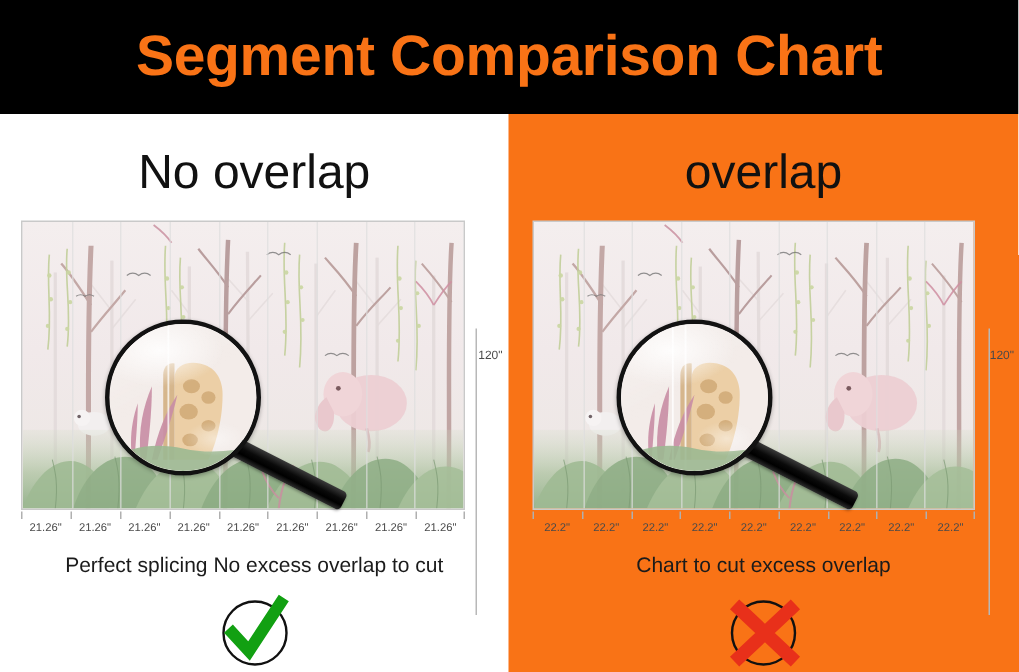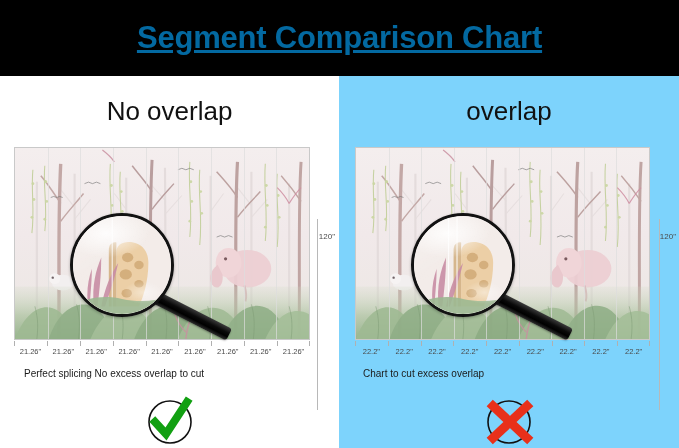--- a/index.html
+++ b/index.html
@@ -12,41 +12,40 @@
   }
   #root { position: relative; width: 679px; height: 448px; }
 
   
   .title-banner {
     position: absolute; left: 0; top: 0; width: 679px; height: 76px;
     background: #000000;
     display: flex; align-items: center; justify-content: center;
   }
   .title-text {
-    color: #0369a1;
-    font-size: 31px;
+    color: #f97316;
+    font-size: 38px;
     font-weight: 700;
     letter-spacing: -0.2px;
     font-family: "Liberation Sans", sans-serif;
-    text-decoration: underline;
   }
 
   
   .panels {
     position: absolute; left: 0; top: 76px; width: 679px; height: 372px;
     display: flex;
   }
   .panel { position: relative; height: 372px; }
   .panel-left  { width: 339px; background: #ffffff; }
-  .panel-right { width: 340px; background: #7dd3fc; }
+  .panel-right { width: 340px; background: #f97316; }
 
   .panel-heading {
     position: absolute; top: 20px; left: 0; width: 100%;
     text-align: center;
-    font-size: 26px;
+    font-size: 32px;
     font-weight: 400;
     color: #111111;
   }
 
   
   .figure {
     position: absolute; left: 14px; top: 71px;
     width: 296px; height: 193px;
   }
   .panel-right .figure { left: 16px; width: 295px; }
@@ -164,23 +163,23 @@
     position: absolute;
     right: 0; top: 0;
     width: 1px; height: 5px;
     background: #b0b0b0;
   }
 
   
   .caption {
     position: absolute;
     left: 0; top: 292px; width: 100%;
-    font-size: 10px;
+    text-align: center;
+    font-size: 14px;
     color: #1b1b1b;
-    margin-left: 24px;
   }
 
   
   .verdict {
     position: absolute;
     left: 50%; top: 318px;
     transform: translateX(-50%);
     width: 54px; height: 54px;
   }
   .verdict svg { display:block; width:100%; height:100%; }

